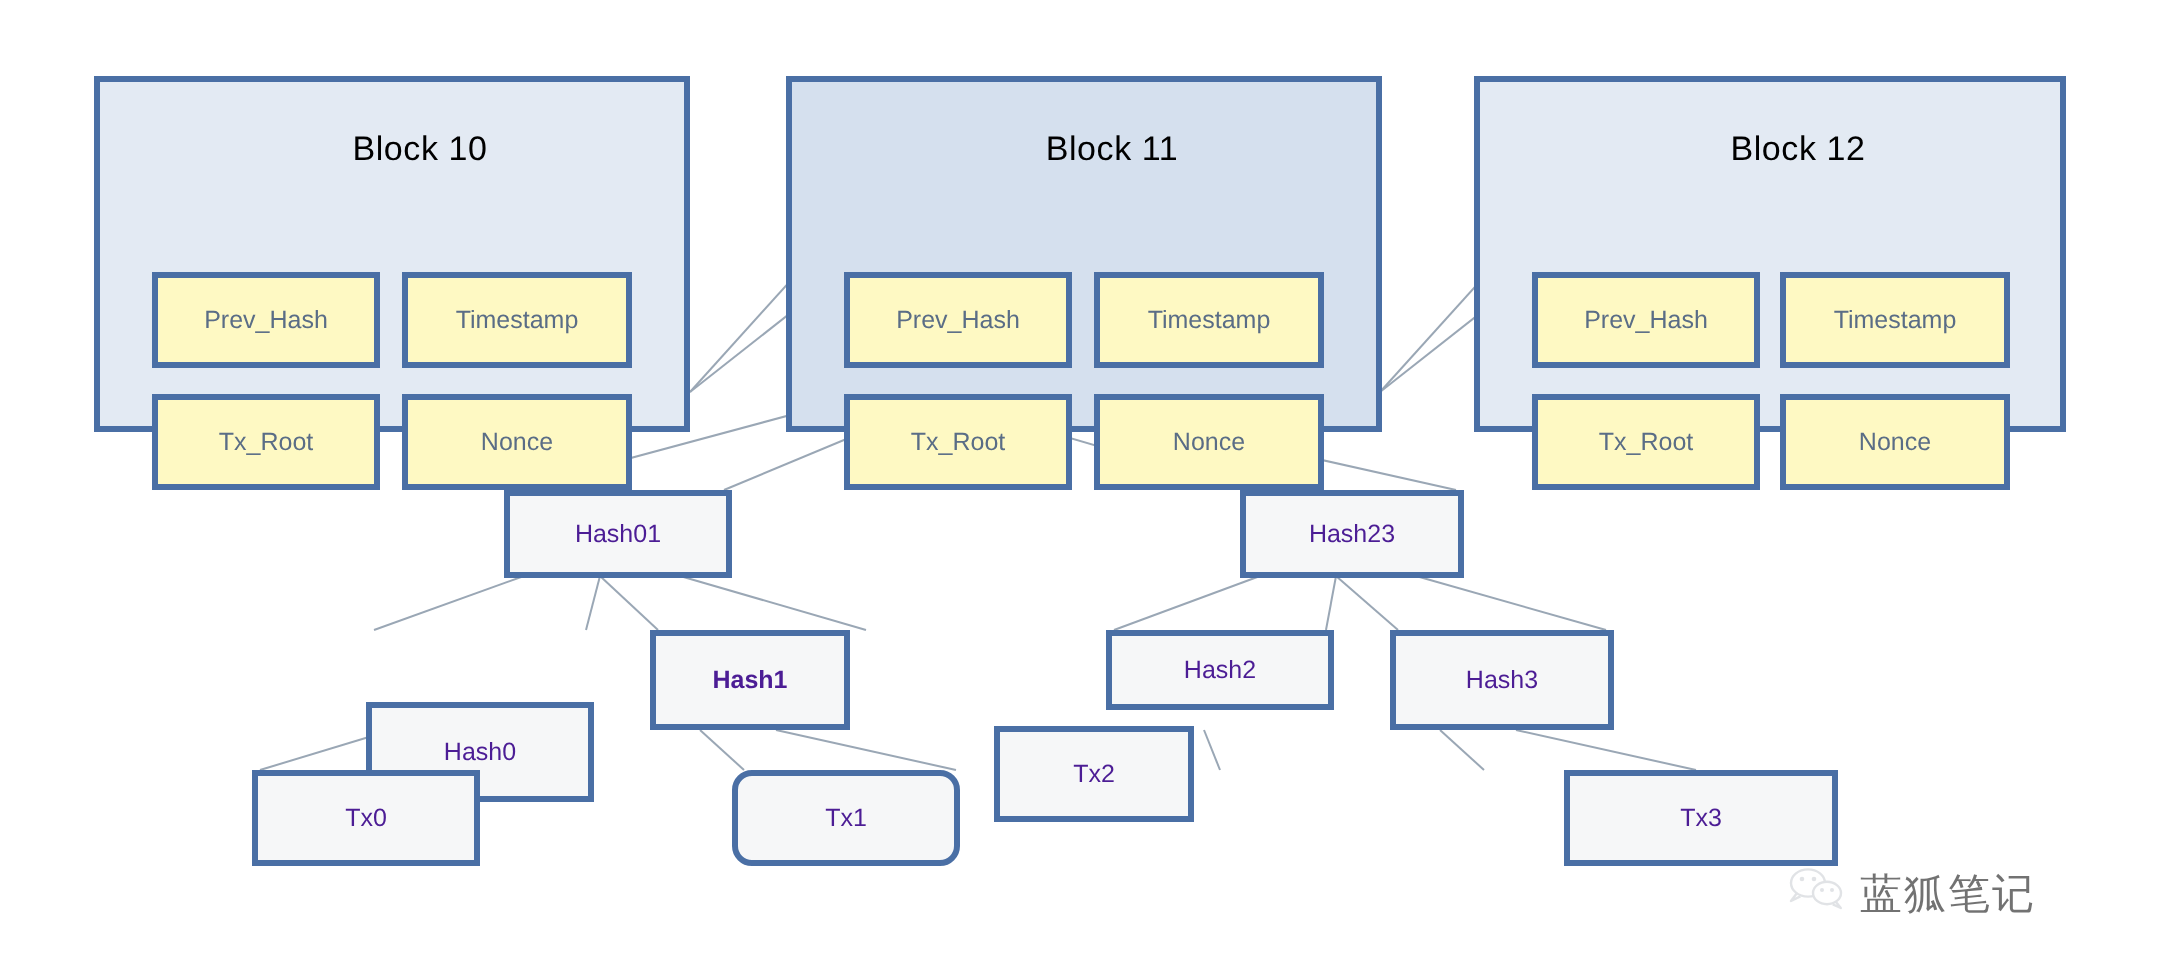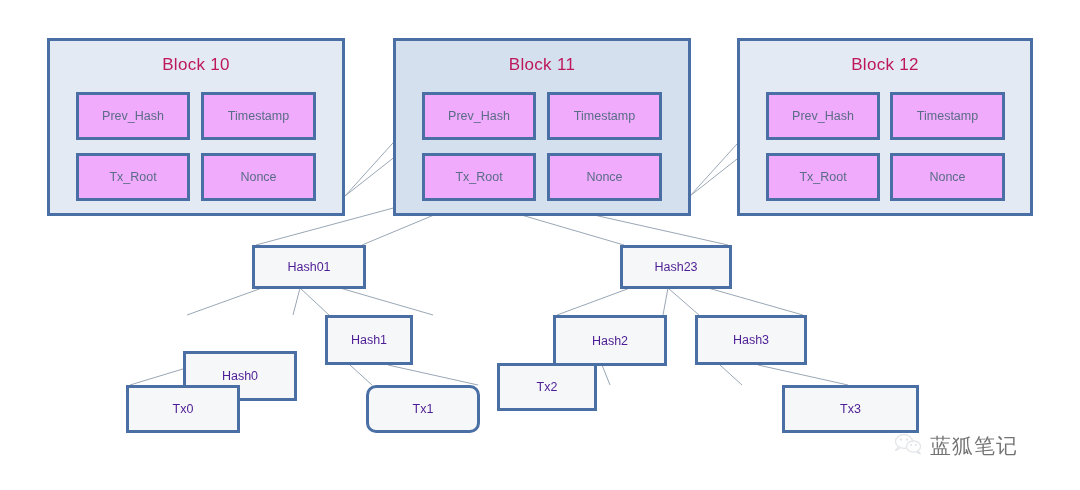--- a/index.html
+++ b/index.html
@@ -36,39 +36,41 @@
     box-sizing: border-box;
     border: 3px solid #4a6fa5;
     background: #e3eaf3;
   }
   .block.highlight {
     background: #d5e0ee;
   }
   .block-title {
     position: absolute;
     left: 0;
-    top: 14px;
+    top: 24px;
     width: 100%;
     text-align: center;
     font-size: 17px;
-    color: #be185d;
+    color: #000000;
     letter-spacing: .3px;
+    padding-left: 14px;
   }
 
   
   .field {
     position: absolute;
     box-sizing: border-box;
     border: 3px solid #4a6fa5;
-    background: #f0abfc;
+    background: #fef9c3;
     display: flex;
     align-items: center;
     justify-content: center;
     font-size: 12.5px;
     color: #5a6d86;
+    margin-top: 44px;
   }
 
   
   .node {
     position: absolute;
     z-index: 2;
     box-sizing: border-box;
     border: 3px solid #4a6fa5;
     background: #f6f7f8;
     display: flex;
@@ -163,22 +165,22 @@
     <div class="field" style="left:26px; top:51px; width:114px; height:48px;">Prev_Hash</div>
     <div class="field" style="left:150px; top:51px; width:115px; height:48px;">Timestamp</div>
     <div class="field" style="left:26px; top:112px; width:114px; height:48px;">Tx_Root</div>
     <div class="field" style="left:150px; top:112px; width:115px; height:48px;">Nonce</div>
   </div>
 
   <div class="node" style="left:252px; top:245px; width:114px; height:44px;">Hash01</div>
   <div class="node" style="left:620px; top:245px; width:112px; height:44px;">Hash23</div>
 
   <div class="node" style="left:183px; top:315px; width:114px; height:50px;margin-top:36px;">Hash0</div>
-  <div class="node" style="left:325px; top:315px; width:88px; height:50px;">Hash1</div>
-  <div class="node" style="left:553px; top:315px; width:114px; height:51px;">Hash2</div>
+  <div class="node" style="left:325px; top:315px; width:100px; height:50px;font-weight:bold;">Hash1</div>
+  <div class="node" style="left:553px; top:315px; width:114px; height:40px;">Hash2</div>
   <div class="node" style="left:695px; top:315px; width:112px; height:50px;">Hash3</div>
 
   <div class="node" style="left:126px; top:385px; width:114px; height:48px;">Tx0</div>
   <div class="node" style="left:366px; top:385px; width:114px; height:48px;border-radius:10px;">Tx1</div>
   <div class="node" style="left:497px; top:363px; width:100px; height:48px;">Tx2</div>
   <div class="node" style="left:736px; top:385px; width:137px; height:48px;margin-left:46px;">Tx3</div>
 
   <div id="watermark">
     <span>
       <svg width="30" height="24" viewBox="0 0 30 24" xmlns="http://www.w3.org/2000/svg">

